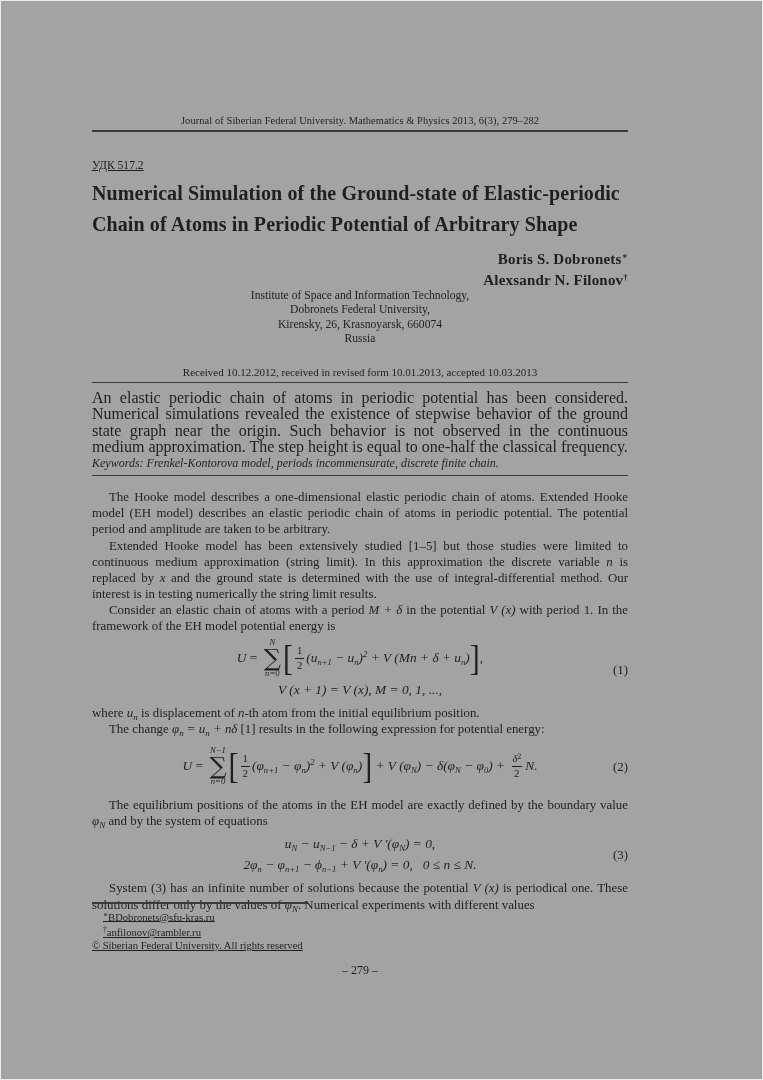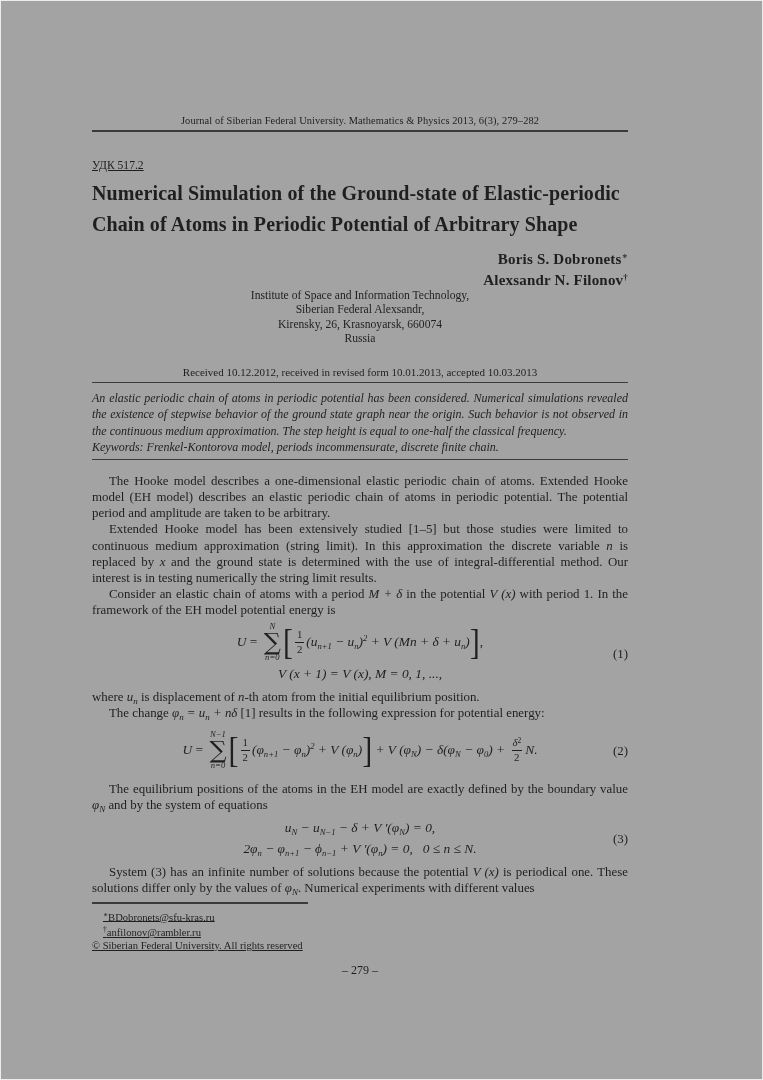--- a/index.html
+++ b/index.html
@@ -64,22 +64,21 @@
   }
   .received {
     margin-top: 19px;
     text-align: center;
     font-size: 11px;
     line-height: 13px;
   }
   .rule-abstract-top { margin-top: 3px; }
   .abstract {
     margin-top: 7px;
-    font-style: italic;
-    font-size: 12px;
+    font-size: 16px;
     line-height: 16.1px;
     text-align: justify;
   }
   .keywords {
     margin-top: 1px;
     font-style: italic;
     font-size: 12px;
     line-height: 15px;
   }
   .rule-keywords { margin-top: 4px; }
@@ -202,21 +201,21 @@
     <div class="rule rule-header"></div>
 
     <div class="udc">УДК 517.2</div>
 
     <h1 class="paper-title"><span>Numerical Simulation of the Ground-state of Elastic-periodic</span><br><span>Chain of Atoms in Periodic Potential of Arbitrary Shape</span></h1>
 
     <div class="authors">
       <div class="author-name"><span>Boris S. Dobronets</span><sup>∗</sup></div>
       <div class="author-name"><span>Alexsandr N. Filonov</span><sup>†</sup></div>
       <div class="affiliation">Institute of Space and Information Technology,</div>
-      <div class="affiliation">Siberian Federal Alexsandr,</div>
+      <div class="affiliation">Dobronets Federal University,</div>
       <div class="affiliation">Kirensky, 26, Krasnoyarsk, 660074</div>
       <div class="affiliation">Russia</div>
     </div>
 
     <div class="received">Received 10.12.2012, received in revised form 10.01.2013, accepted 10.03.2013</div>
     <div class="rule rule-abstract-top"></div>
 
     <div class="abstract">An elastic periodic chain of atoms in periodic potential has been considered. Numerical simulations revealed the existence of stepwise behavior of the ground state graph near the origin. Such behavior is not observed in the continuous medium approximation. The step height is equal to one-half the classical frequency.</div>
     <div class="keywords">Keywords: Frenkel-Kontorova model, periods incommensurate, discrete finite chain.</div>
     <div class="rule rule-keywords"></div>

